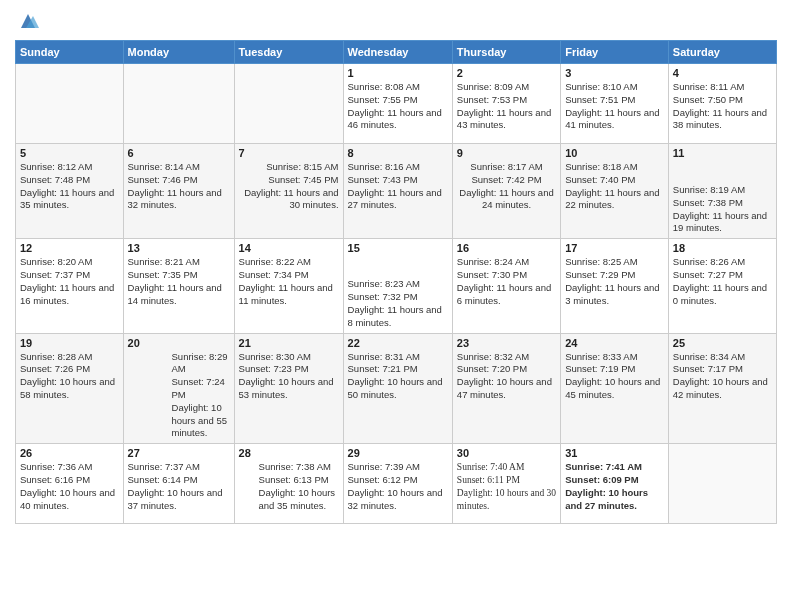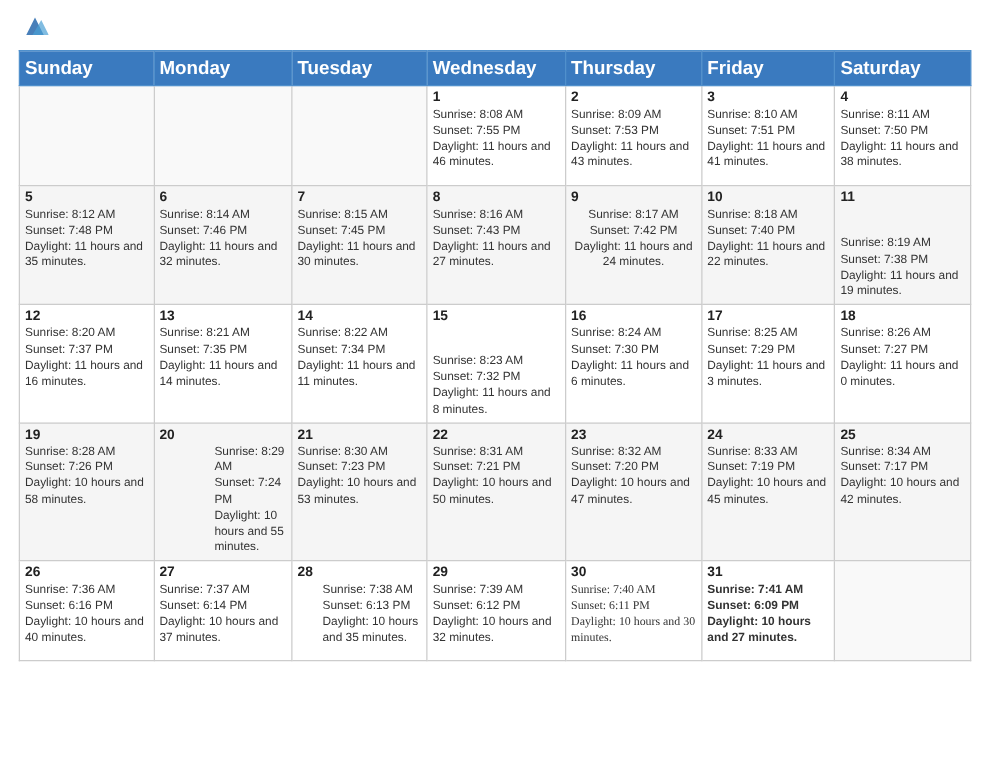--- a/index.html
+++ b/index.html
@@ -47,21 +47,21 @@
     table {
       width: 100%;
       border-collapse: collapse;
       font-size: 10px;
     }
     thead tr th {
       background-color: #3a7abf;
       color: #fff;
       padding: 5px 4px;
       text-align: left;
-      font-size: 15px;
+      font-size: 11px;
       font-weight: bold;
       border: 1px solid #5090cc;
     }
     tbody tr td {
       border: 1px solid #ccc;
       vertical-align: top;
       padding: 3px 4px;
       width: 113px;
       height: 80px;
       background: #fff;
@@ -157,21 +157,21 @@
 Daylight: 11 hours and 35 minutes.</div>
           </td>
           <td>
             <div class="day-num">6</div>
             <div class="day-info" style="white-space: pre-line;">Sunrise: 8:14 AM
 Sunset: 7:46 PM
 Daylight: 11 hours and 32 minutes.</div>
           </td>
           <td>
             <div class="day-num">7</div>
-            <div class="day-info" style="white-space: pre-line;">Sunrise: 8:15 AM
+            <div class="day-info" style="white-space: pre-line; text-align: right;">Sunrise: 8:15 AM
 Sunset: 7:45 PM
 Daylight: 11 hours and 30 minutes.</div>
           </td>
           <td>
             <div class="day-num">8</div>
             <div class="day-info" style="white-space: pre-line;">Sunrise: 8:16 AM
 Sunset: 7:43 PM
 Daylight: 11 hours and 27 minutes.</div>
           </td>
           <td>

